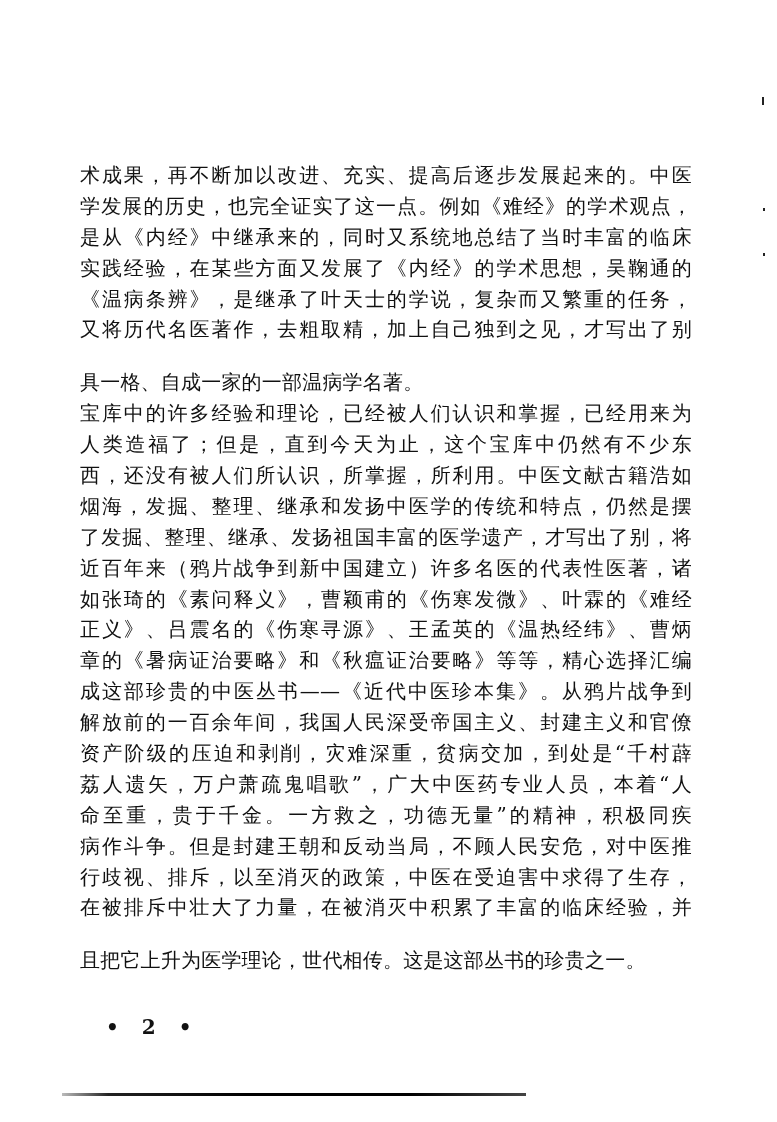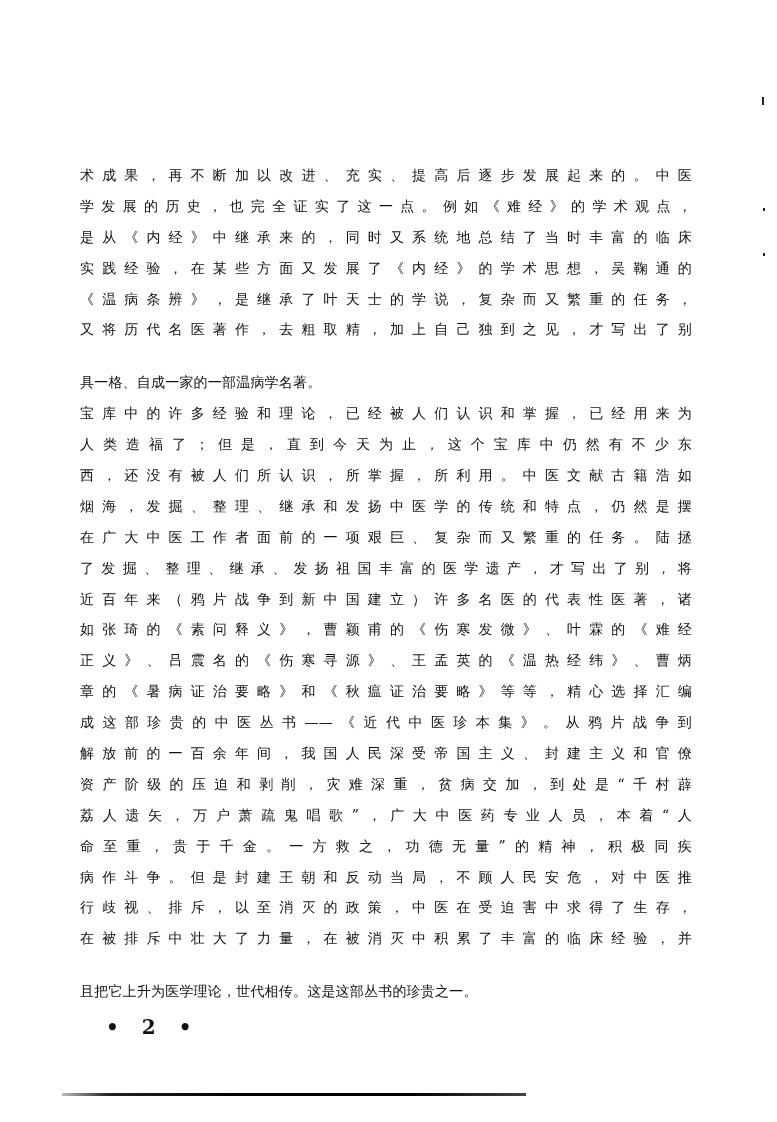--- a/index.html
+++ b/index.html
@@ -1,21 +1,21 @@
 <!DOCTYPE html>
 <html><head>
   <meta charset="utf-8">
   <style>
     html, body { margin: 0; padding: 0; background: #ffffff; }
     body { width: 777px; height: 1122px; position: relative; overflow: hidden; }
     .page { position: absolute; left: 0; top: 0; width: 777px; height: 1122px; background: #fff; }
     .text-block {
       position: absolute; left: 80px; top: 160px; width: 612px;
       font-family: "DejaVu Serif", "Liberation Serif", serif;
-      font-size: 14px; line-height: 30.9px; color: #111;
+      font-size: 20px; line-height: 30.9px; color: #111;
       letter-spacing: 0.2px;
     }
     .line { white-space: nowrap; height: 30.9px; text-align: justify; text-align-last: justify; }
     .line.last { text-align-last: left; margin-top: 22px; }
     .line.indent { padding-left: 43px; }
     .page-number {
       position: absolute; left: 106px; top: 1015px;
       font-family: "DejaVu Serif", "Liberation Serif", serif;
       font-size: 20px; font-weight: bold; color: #111;
       letter-spacing: 8px;
@@ -35,21 +35,20 @@
       <div class="line">学发展的历史，也完全证实了这一点。例如《难经》的学术观点，</div>
       <div class="line">是从《内经》中继承来的，同时又系统地总结了当时丰富的临床</div>
       <div class="line">实践经验，在某些方面又发展了《内经》的学术思想，吴鞠通的</div>
       <div class="line">《温病条辨》，是继承了叶天士的学说，复杂而又繁重的任务，</div>
       <div class="line">又将历代名医著作，去粗取精，加上自己独到之见，才写出了别</div>
       <div class="line last">具一格、自成一家的一部温病学名著。</div>
       <div class="line">宝库中的许多经验和理论，已经被人们认识和掌握，已经用来为</div>
       <div class="line">人类造福了；但是，直到今天为止，这个宝库中仍然有不少东</div>
       <div class="line">西，还没有被人们所认识，所掌握，所利用。中医文献古籍浩如</div>
       <div class="line">烟海，发掘、整理、继承和发扬中医学的传统和特点，仍然是摆</div>
-      <div class="line">在广大中医工作者面前的一项艰巨、复杂而又繁重的任务。陆拯</div>
       <div class="line">了发掘、整理、继承、发扬祖国丰富的医学遗产，才写出了别，将</div>
       <div class="line">近百年来（鸦片战争到新中国建立）许多名医的代表性医著，诸</div>
       <div class="line">如张琦的《素问释义》，曹颖甫的《伤寒发微》、叶霖的《难经</div>
       <div class="line">正义》、吕震名的《伤寒寻源》、王孟英的《温热经纬》、曹炳</div>
       <div class="line">章的《暑病证治要略》和《秋瘟证治要略》等等，精心选择汇编</div>
       <div class="line">成这部珍贵的中医丛书——《近代中医珍本集》。从鸦片战争到</div>
       <div class="line">解放前的一百余年间，我国人民深受帝国主义、封建主义和官僚</div>
       <div class="line">资产阶级的压迫和剥削，灾难深重，贫病交加，到处是“千村薜</div>
       <div class="line">荔人遗矢，万户萧疏鬼唱歌”，广大中医药专业人员，本着“人</div>
       <div class="line">命至重，贵于千金。一方救之，功德无量”的精神，积极同疾</div>

